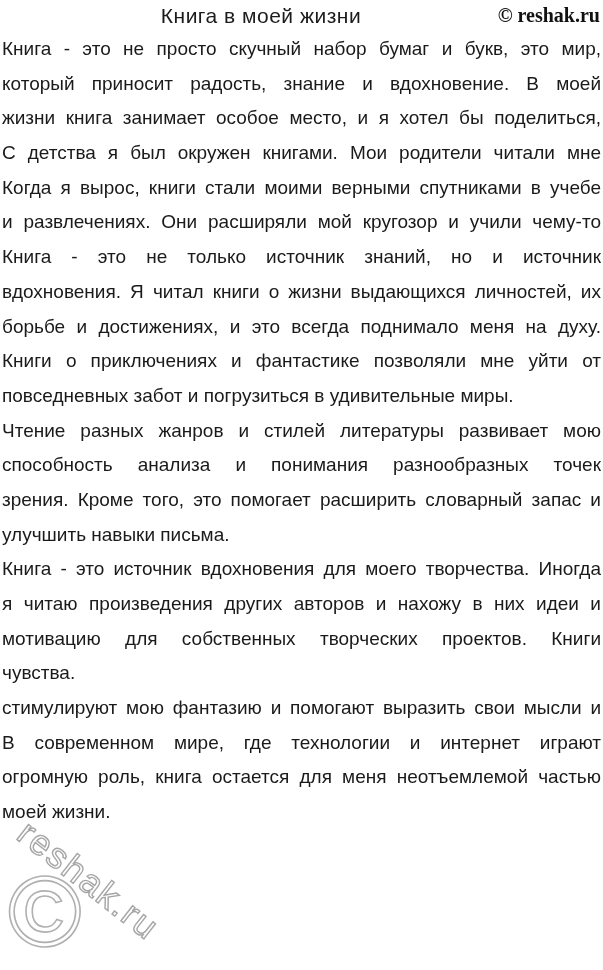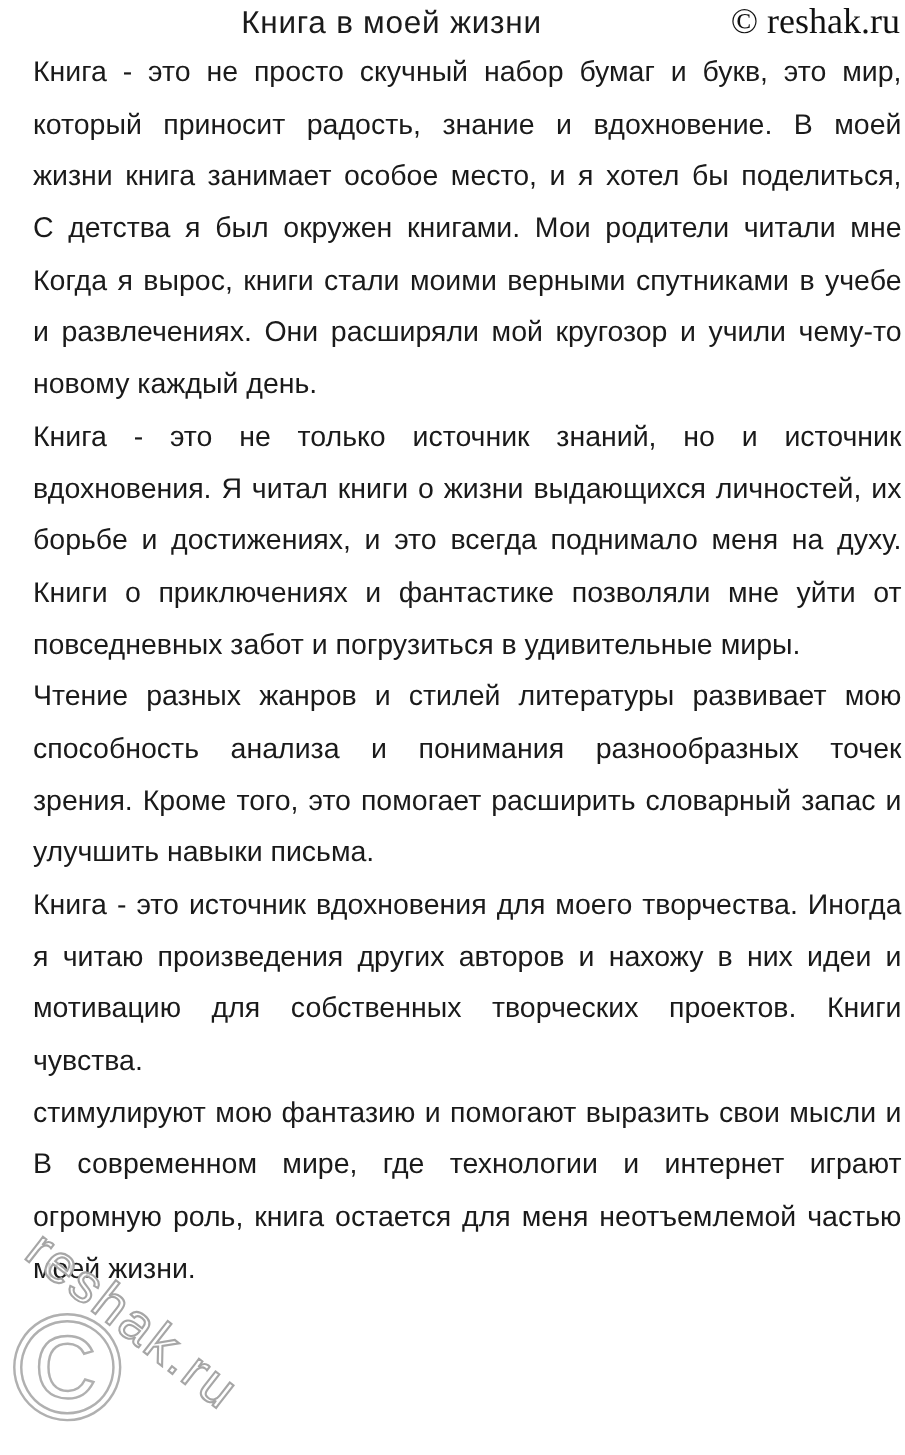--- a/index.html
+++ b/index.html
@@ -26,27 +26,27 @@
     text-align: center;
     font-size: 21px;
     line-height: 28px;
     color: #1b1b1b;
     letter-spacing: 0.5px;
   }
   .copyright {
     position: absolute;
     right: 3px; top: 1px;
     font-family: "Liberation Serif", serif;
-    font-size: 24px;
+    font-size: 20px;
     line-height: 28px;
     color: #111111;
+    font-weight: bold;
   }
   main {
     padding: 0 2px;
-    margin-left: 20px;
   }
   .line {
     height: 34.7px;
     line-height: 34.7px;
     font-size: 19px;
     text-align: justify;
     text-align-last: justify;
     overflow: hidden;
     white-space: normal;
     color: #1a1a1a;
@@ -90,21 +90,20 @@
     <div class="copyright">© reshak.ru</div>
   </header>
 
   <main id="essay">
       <div class="line">Книга - это не просто скучный набор бумаг и букв, это мир,</div>
       <div class="line">который приносит радость, знание и вдохновение. В моей</div>
       <div class="line">жизни книга занимает особое место, и я хотел бы поделиться,</div>
       <div class="line">С детства я был окружен книгами. Мои родители читали мне</div>
       <div class="line">Когда я вырос, книги стали моими верными спутниками в учебе</div>
       <div class="line">и развлечениях. Они расширяли мой кругозор и учили чему-то</div>
-      <div class="line last">новому каждый день.</div>
       <div class="line">Книга - это не только источник знаний, но и источник</div>
       <div class="line">вдохновения. Я читал книги о жизни выдающихся личностей, их</div>
       <div class="line">борьбе и достижениях, и это всегда поднимало меня на духу.</div>
       <div class="line">Книги о приключениях и фантастике позволяли мне уйти от</div>
       <div class="line last">повседневных забот и погрузиться в удивительные миры.</div>
       <div class="line">Чтение разных жанров и стилей литературы развивает мою</div>
       <div class="line">способность анализа и понимания разнообразных точек</div>
       <div class="line">зрения. Кроме того, это помогает расширить словарный запас и</div>
       <div class="line last">улучшить навыки письма.</div>
       <div class="line">Книга - это источник вдохновения для моего творчества. Иногда</div>

